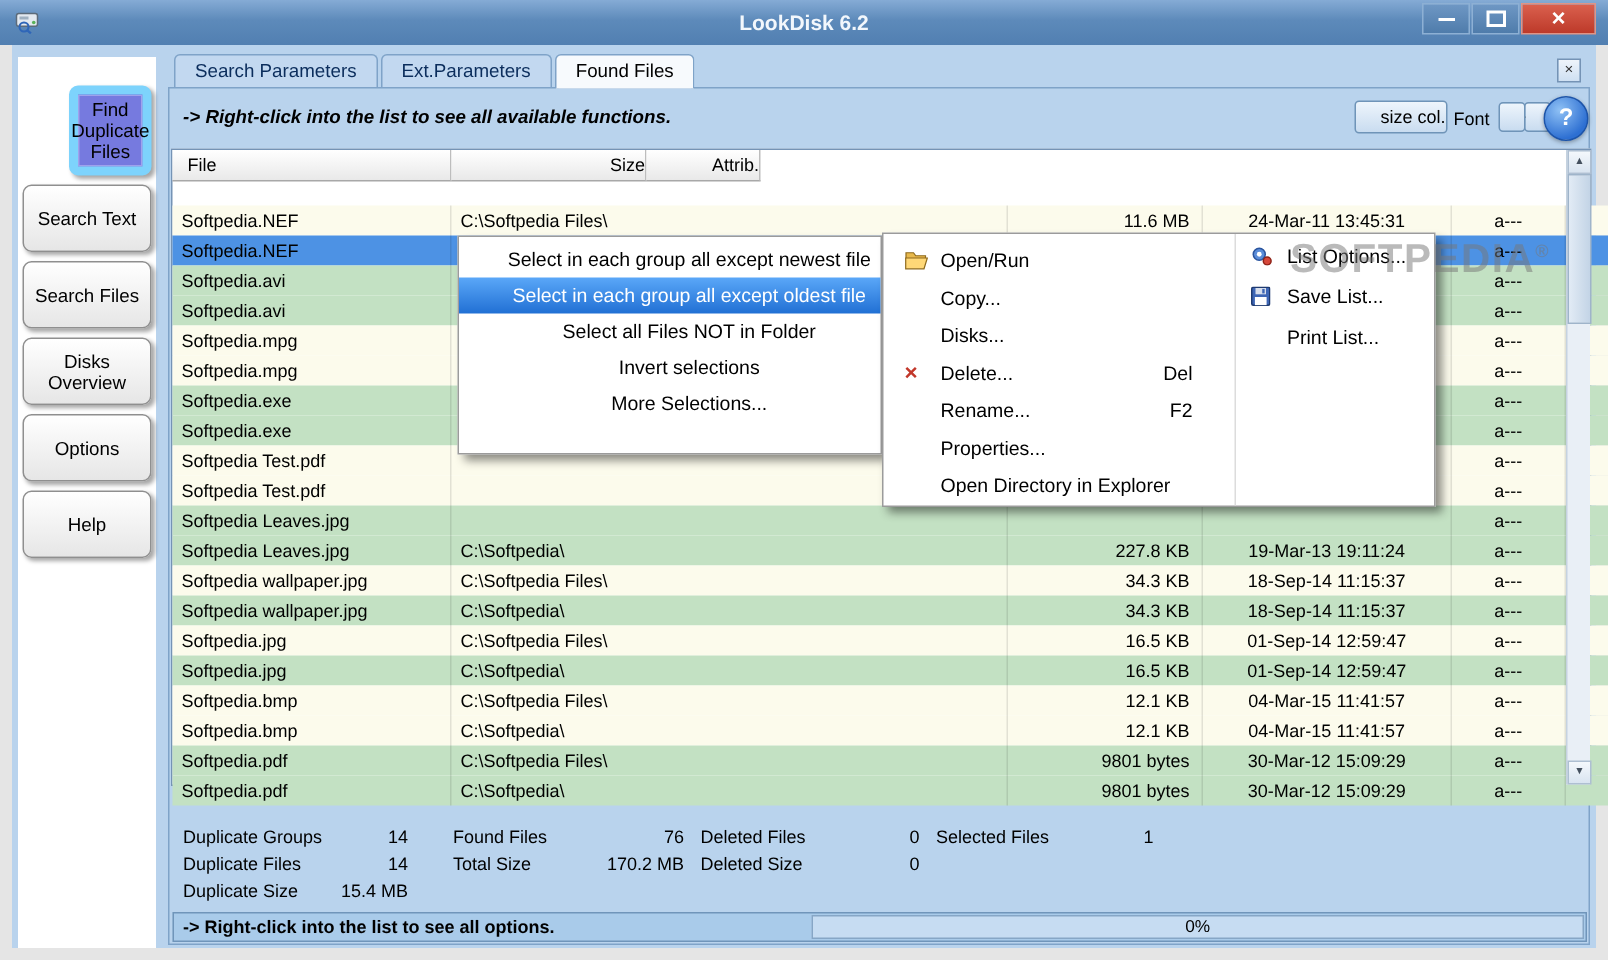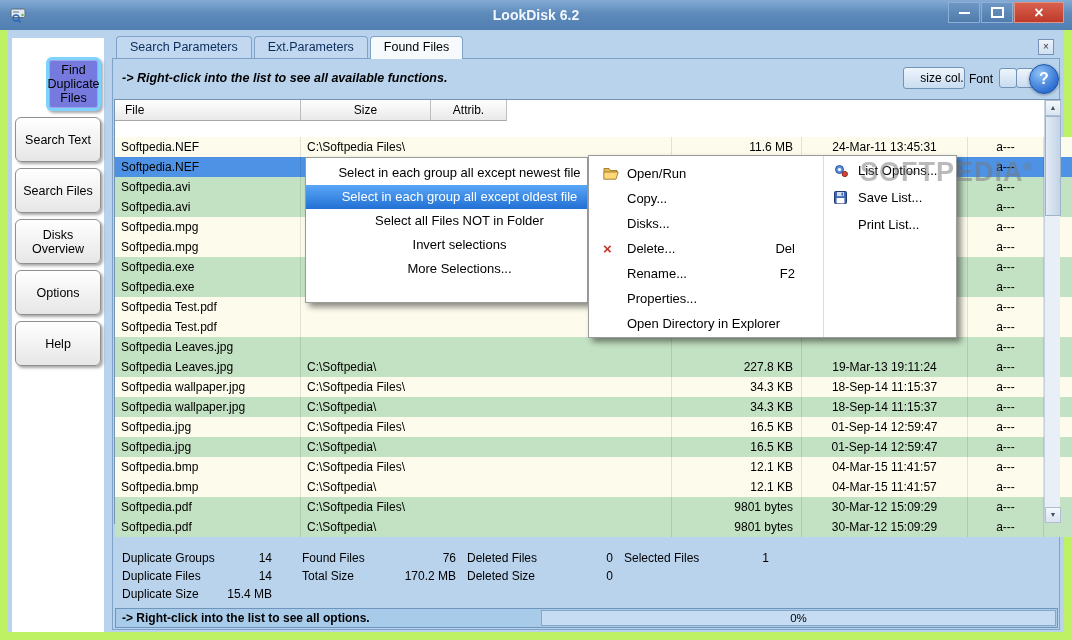--- a/index.html
+++ b/index.html
@@ -1,16 +1,16 @@
 <!DOCTYPE html>
 <html><head>
 <meta charset="utf-8">
 <style>
   html,body{margin:0;padding:0;background:#2a2a2a;}
-  .window{position:relative;width:1072px;height:640px;background:#bef264;
+  .window{position:relative;width:1072px;height:640px;background:#e5e5e5;
     font-family:"Liberation Sans",sans-serif;overflow:hidden;}
   
   .titlebar{position:absolute;left:0;top:0;width:1072px;height:30px;
     background:linear-gradient(180deg,#85abd5,#5d8aba 45%,#517fb1);}
   .app-icon{position:absolute;left:10px;top:7px;width:16px;height:16px;}
   .title{position:absolute;left:0;top:0;width:100%;height:30px;line-height:30px;
     text-align:center;color:#f2f7fc;font-size:14px;font-weight:bold;}
   .win-btn{position:absolute;top:2px;height:21px;display:flex;align-items:center;justify-content:center;
     border:1px solid #8db0d4;background:linear-gradient(#6e97c4,#4f7cab);box-sizing:border-box;cursor:pointer;}
   .btn-min{left:948px;width:32px;}
@@ -20,21 +20,21 @@
   .glyph-max{width:9px;height:7px;border:2px solid #fff;}
   .glyph-close{color:#fff;font-size:16px;font-weight:bold;line-height:1;}
   
   .body-bg{position:absolute;left:8px;top:30px;width:1056px;height:602px;background:#B9D3ED;}
   .sidebar-strip{position:absolute;left:12px;top:38px;width:92px;height:594px;background:#ffffff;}
   .sidebar{position:absolute;left:15px;top:57px;width:86px;}
   .side-btn{box-sizing:border-box;min-height:45px;margin-bottom:6px;
     background:linear-gradient(#ffffff,#e6e6e6);border:1px solid #8f8f8f;border-radius:6px;
     box-shadow:2px 2px 3px rgba(0,0,0,.35);font-size:12.5px;color:#000;
     display:flex;align-items:center;justify-content:center;text-align:center;padding:3px 2px;cursor:pointer;}
-  .side-btn.active{min-height:48px;background:#767ADF;border:3px solid #7dd3fc;
+  .side-btn.active{min-height:48px;background:#767ADF;border:6px solid #7dd3fc;
     box-shadow:2px 2px 3px rgba(0,0,0,.35), inset 0 0 0 1px #9fa2ec;margin-left:31px;}
   
   .tab-strip{position:absolute;left:116px;top:36px;height:23px;display:flex;gap:2px;z-index:2;}
   .tab{box-sizing:border-box;height:22px;line-height:20px;padding:0 13px;font-size:12.5px;color:#0b2d5c;
     background:#c2d8f0;border:1px solid #7fa3c8;border-bottom:none;border-radius:4px 4px 0 0;cursor:pointer;white-space:nowrap;}
   .tab.active{height:23px;background:#f7fafd;color:#000;}
   .tab-close{position:absolute;left:1038px;top:39px;width:16px;height:16px;box-sizing:border-box;
     border:1px solid #7593b5;background:linear-gradient(#eef4fb,#cfe0f2);
     font-size:10px;line-height:13px;text-align:center;color:#333;cursor:pointer;}
   .panel{position:absolute;left:112px;top:58px;width:948px;height:572px;box-sizing:border-box;
@@ -53,21 +53,21 @@
     box-shadow:0 1px 3px rgba(0,0,0,.35);cursor:pointer;z-index:5;}
   
   .table-wrap{position:absolute;left:114px;top:99px;width:947px;height:425px;box-sizing:border-box;
     border:1px solid #7593b5;background:#fff;}
   .thead{display:flex;height:37px;width:929px;}
   .th{box-sizing:border-box;height:21px;line-height:20px;font-size:12px;color:#000;
     background:linear-gradient(#ffffff,#e9e9e9);border-right:1px solid #bdbdbd;border-bottom:1px solid #a8a8a8;
     overflow:hidden;white-space:nowrap;cursor:pointer;}
   .c-file{width:186px;}.c-folder{width:371px;}.c-size{width:130px;}.c-mod{width:166px;}.c-att{width:76px;}
   .th.c-file,.th.c-folder{padding-left:10px;}
-  .th.c-size,.th.c-mod,.th.c-att{text-align:center;}
+  .th.c-size,.th.c-mod,.th.c-att{text-align:right;}
   .tbody{width:1029px;}
   .tr{display:flex;height:20px;cursor:default;}
   .td{box-sizing:border-box;height:20px;line-height:20px;font-size:12px;color:#000;
     border-right:1px solid rgba(0,0,0,.10);overflow:hidden;white-space:nowrap;}
   .td.c-file,.td.c-folder{padding-left:6px;}
   .td.c-size{text-align:right;padding-right:8px;}
   .td.c-mod{text-align:center;}
   .td.c-att{text-align:center;}
   .tr.cream{background:#FCFBEC;}
   .tr.green{background:#C3E1C3;}

